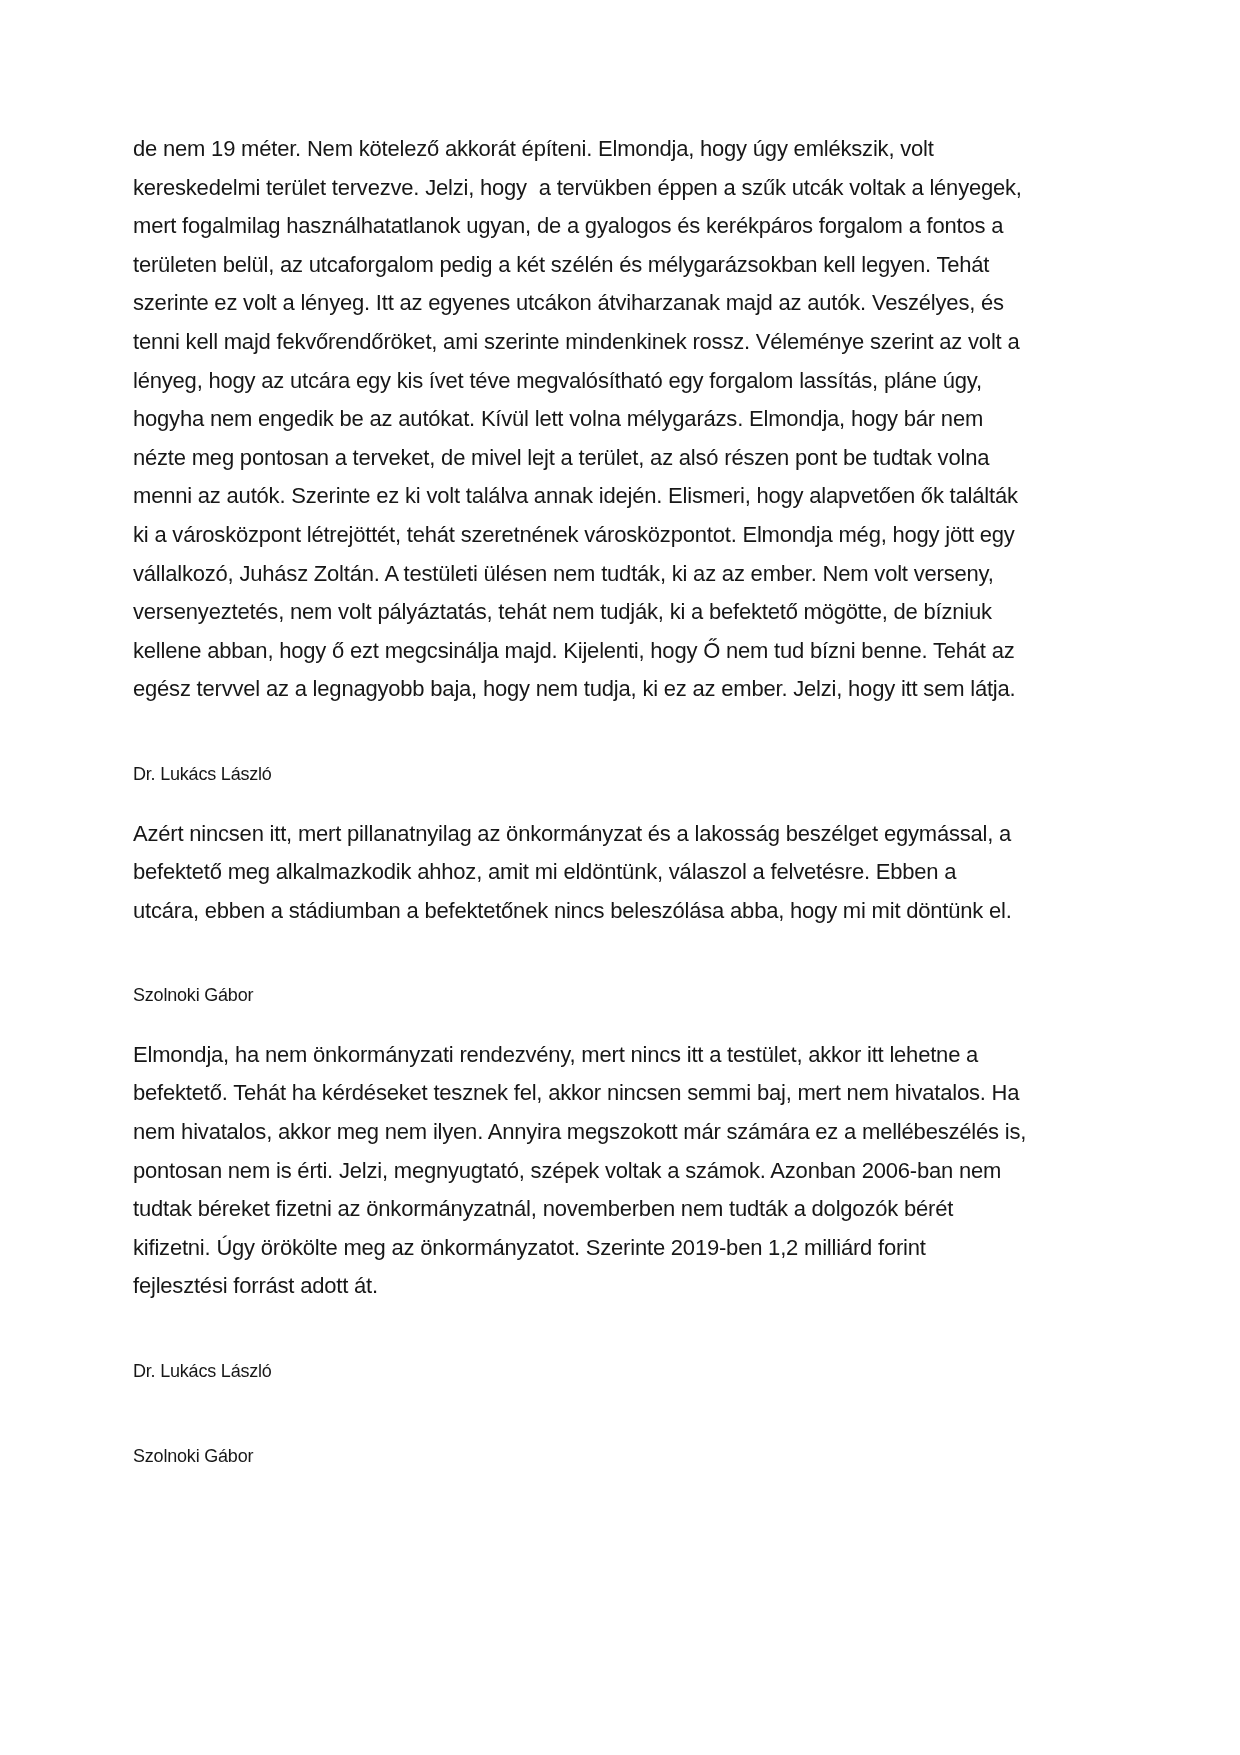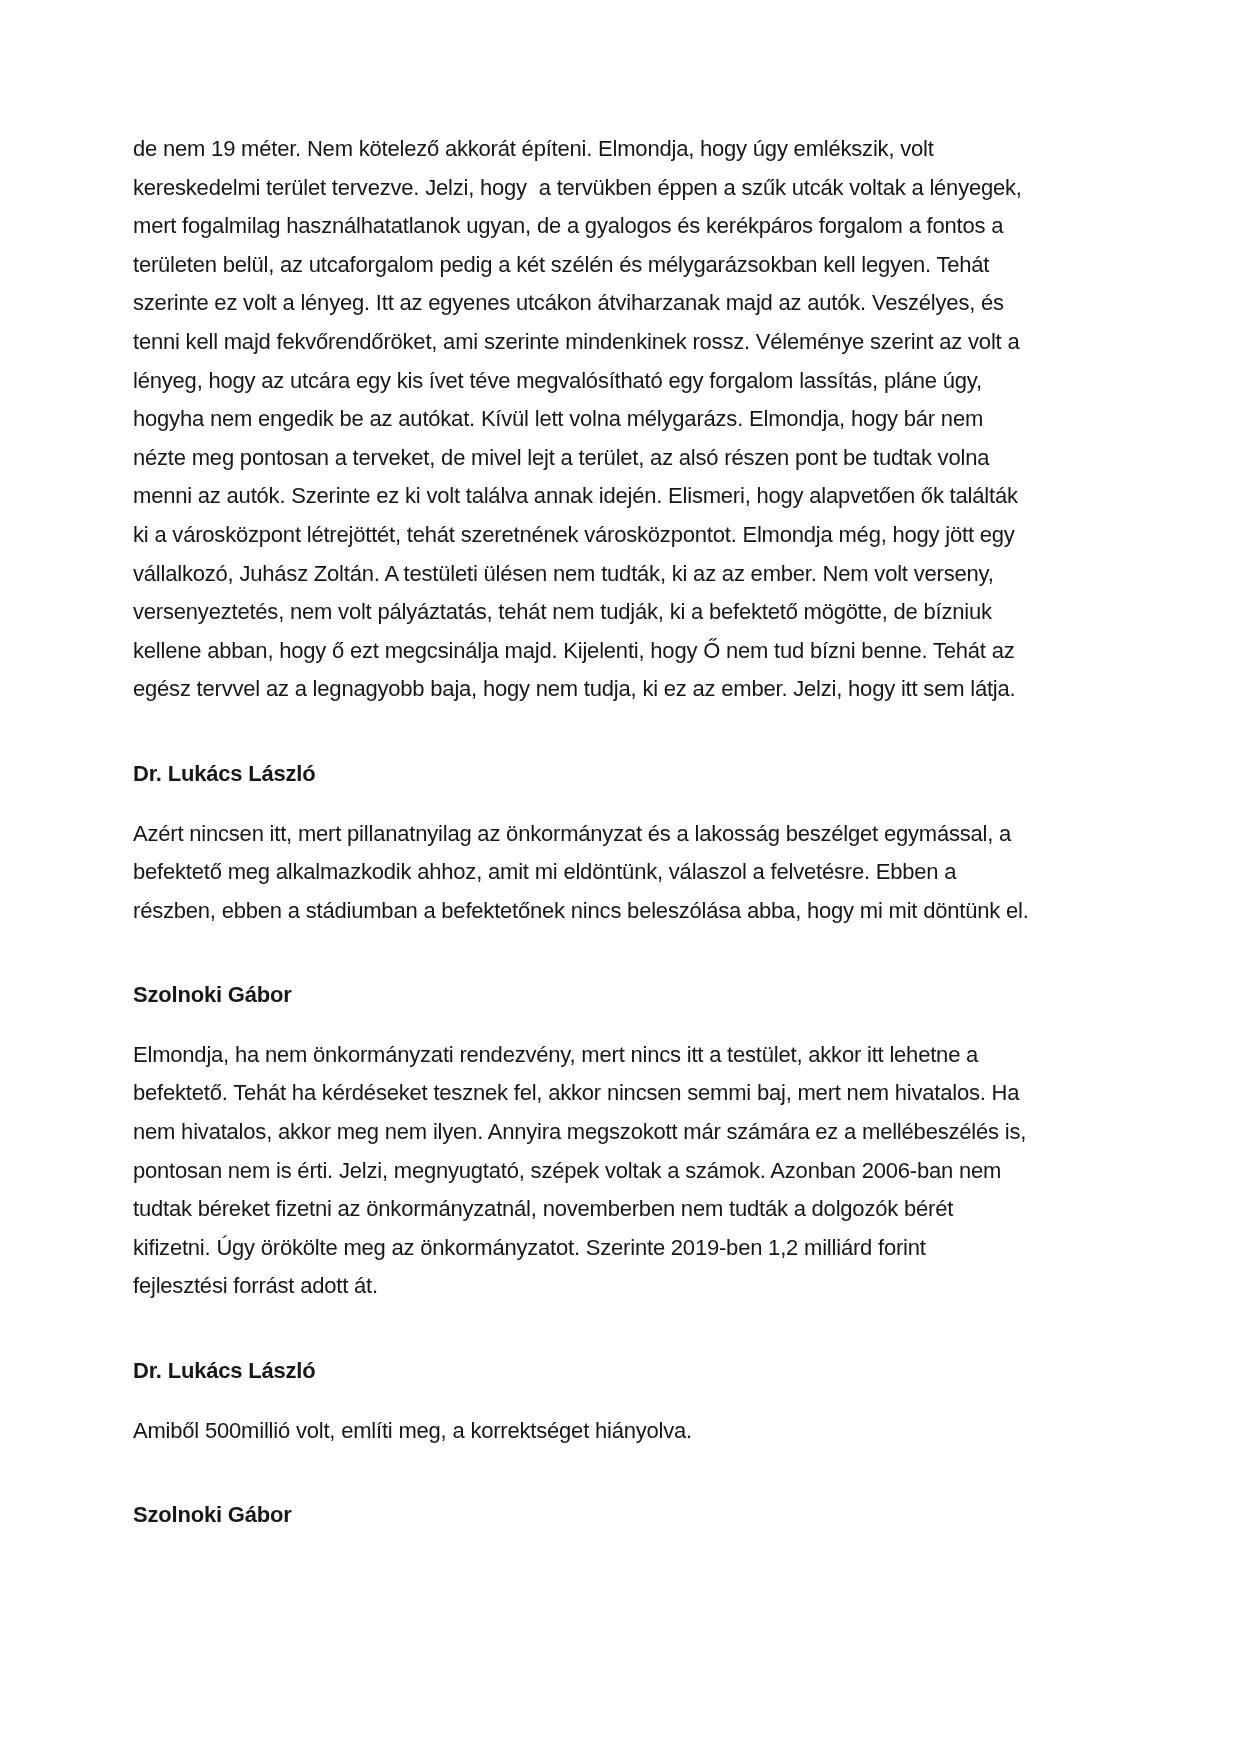--- a/index.html
+++ b/index.html
@@ -20,23 +20,23 @@
     color: #171717;
   }
   .para {
     font-size: 22px;
     line-height: 38.6px;
     margin: 0;
     white-space: pre;        
     letter-spacing: -0.2px;
   }
   .speaker {
-    font-size: 22px;
+    font-size: 18px;
     line-height: 38.6px;
-    font-weight: 700;
+    font-weight: 400;
     margin: 46px 0 21px 0;
     white-space: pre;
     letter-spacing: -0.2px;
   }
   .wide-spacing {
     word-spacing: 3.5px;     
   }
 </style>
 </head>
 <body>
@@ -55,31 +55,30 @@
 ki a városközpont létrejöttét, tehát szeretnének városközpontot. Elmondja még, hogy jött egy
 vállalkozó, Juhász Zoltán. A testületi ülésen nem tudták, ki az az ember. Nem volt verseny,
 versenyeztetés, nem volt pályáztatás, tehát nem tudják, ki a befektető mögötte, de bízniuk
 kellene abban, hogy ő ezt megcsinálja majd. Kijelenti, hogy Ő nem tud bízni benne. Tehát az
 egész tervvel az a legnagyobb baja, hogy nem tudja, ki ez az ember. Jelzi, hogy itt sem látja.</div>
 
   <div class="speaker">Dr. Lukács László</div>
 
   <div class="para">Azért nincsen itt, mert pillanatnyilag az önkormányzat és a lakosság beszélget egymással, a
 befektető meg alkalmazkodik ahhoz, amit mi eldöntünk, válaszol a felvetésre. Ebben a
-részben, ebben a stádiumban a befektetőnek nincs beleszólása abba, hogy mi mit döntünk el.</div>
+utcára, ebben a stádiumban a befektetőnek nincs beleszólása abba, hogy mi mit döntünk el.</div>
 
   <div class="speaker">Szolnoki Gábor</div>
 
   <div class="para">Elmondja, ha nem önkormányzati rendezvény, mert nincs itt a testület, akkor itt lehetne a
 befektető. Tehát ha kérdéseket tesznek fel, akkor nincsen semmi baj, mert nem hivatalos. Ha
 nem hivatalos, akkor meg nem ilyen. Annyira megszokott már számára ez a mellébeszélés is,
 pontosan nem is érti. Jelzi, megnyugtató, szépek voltak a számok. Azonban 2006-ban nem
 tudtak béreket fizetni az önkormányzatnál, novemberben nem tudták a dolgozók bérét
 kifizetni. Úgy örökölte meg az önkormányzatot. Szerinte 2019-ben 1,2 milliárd forint
 fejlesztési forrást adott át.</div>
 
   <div class="speaker">Dr. Lukács László</div>
 
-  <div class="para">Amiből 500millió volt, említi meg, a korrektséget hiányolva.</div>
 
   <div class="speaker">Szolnoki Gábor</div>
 
 </div>
 
 </body></html>

